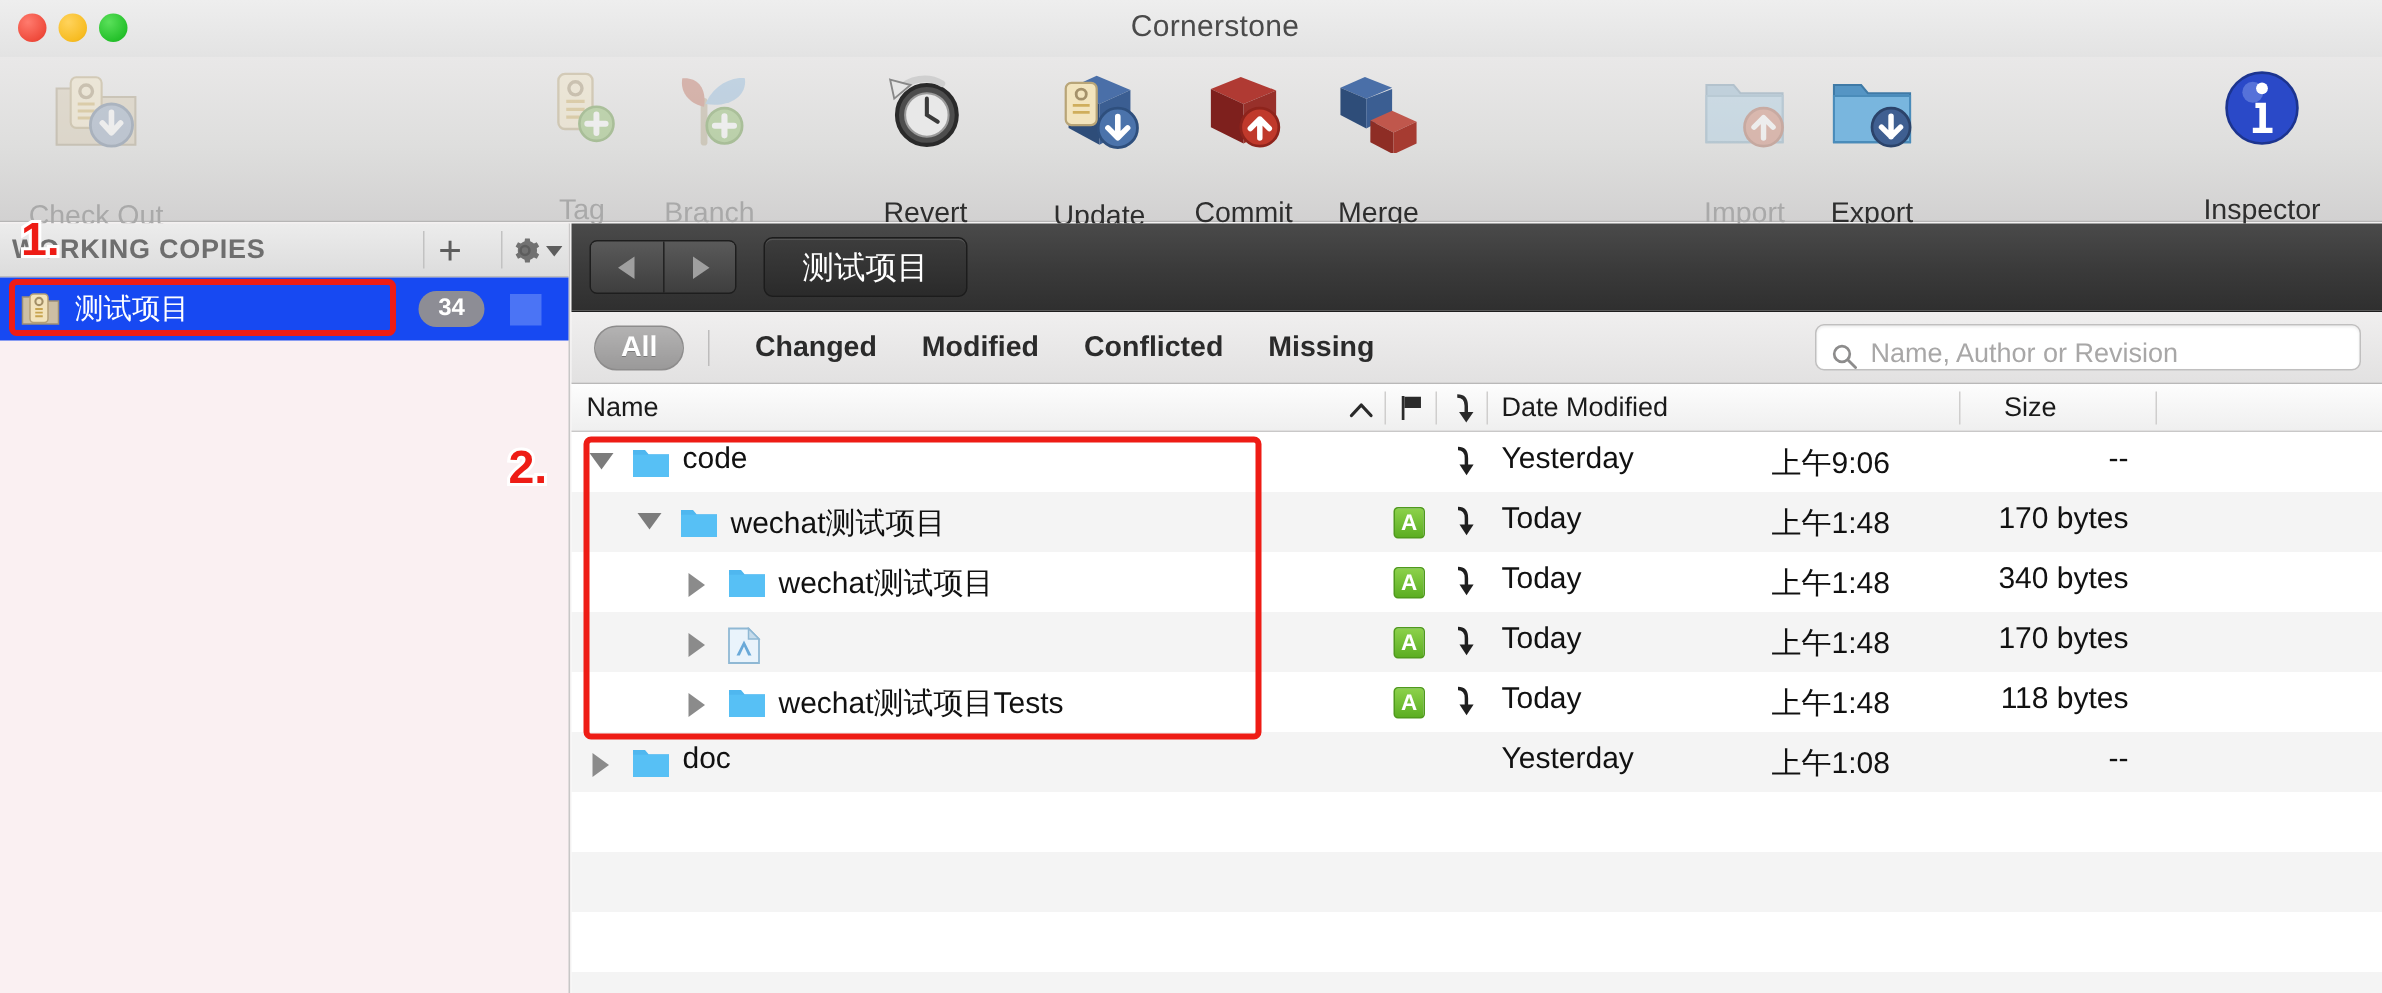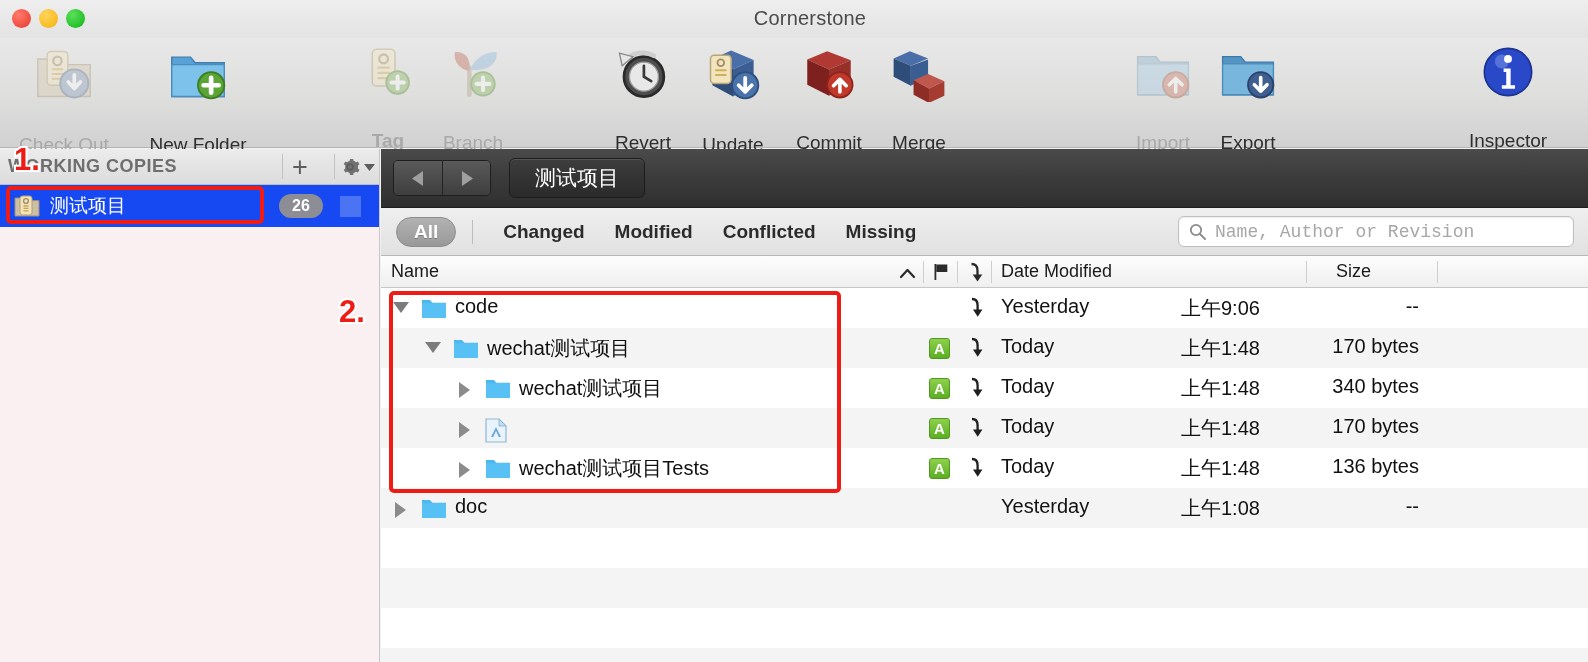--- a/index.html
+++ b/index.html
@@ -121,25 +121,24 @@
     margin-left: 15px; height: 30px; padding: 0 17px; border-radius: 15px;
     background: linear-gradient(to bottom, #b3b2b2, #9a9999);
     color: #fff; font-size: 19px; font-weight: bold;
     display: flex; align-items: center; justify-content: center;
     text-shadow: 0 1px 0 rgba(0,0,0,.25);
     border: 1px solid #8d8c8c;
   }
   .vsep { width: 1px; height: 24px; background: #bdbcbc; margin-left: 16px; }
   .ftab { font-size: 19px; font-weight: bold; color: #2b2b2b; margin-left: 30px; }
   .search {
-    position: absolute; right: 14px; top: 8px; width: 396px; height: 31px;
+    position: absolute; right: 14px; top: 8px; width: 364px; height: 31px;
     background: #fff; border: 1px solid #c0bfbf; border-radius: 6px;
-    display: flex; align-items: center; padding-left: 10px;
+    display: flex; align-items: flex-end; padding-left: 10px;
     box-shadow: inset 0 1px 2px rgba(0,0,0,.08);
-    font-family: Liberation Mono, monospace;
   }
   .search .ph { font-size: 18px; color: #a8a7a7; margin-left: 9px; }
 
   .col-header {
     height: 32px; background: linear-gradient(to bottom, #fdfdfd, #efefef);
     border-bottom: 1px solid #c9c8c8;
     position: relative; font-size: 18px; color: #1a1a1a;
   }
   .col-header .ch { position: absolute; top: 5px; white-space: nowrap; }
   .col-header .cdiv { position: absolute; top: 5px; height: 22px; width: 1px; background: #cfcecd; }
@@ -202,32 +201,21 @@
             <path d="M4 16h20l5 6h31v34H4z" fill="#d8cbb0" stroke="#a89a7d" stroke-width="1.5"></path>
         <rect x="14" y="8" width="22" height="36" rx="4" fill="#f4e7c4" stroke="#b8a578" stroke-width="1.5"></rect>
         <circle cx="25" cy="18" r="4.5" fill="none" stroke="#a4916a" stroke-width="2.4"></circle>
         <path d="M19 27h12M19 32h12M19 37h12" stroke="#cfae5c" stroke-width="2.2"></path>
         <circle cx="43" cy="42" r="15" fill="#8fa2bd" stroke="#5f7490" stroke-width="2"></circle>
         <path d="M43 33v12M36.5 40.5L43 47.5 49.5 40.5" fill="none" stroke="#fff" stroke-width="4" stroke-linecap="round" stroke-linejoin="round"></path>
           </svg>
         </div>
         <div class="lbl">Check Out</div>
       </div>
-      <div class="tbtn" style="left: 146px;">
-        <div class="glyph">
-          <svg width="60" height="60" viewBox="0 0 64 64" aria-hidden="true">
-            <path d="M4 14h20l5 6h31v36H4z" fill="#59a2d8" stroke="#3f7eae" stroke-width="1.5"></path>
-        <path d="M4 22h56v34H4z" fill="#7cc2ea" stroke="#4a8dbe" stroke-width="1.5"></path>
-        <circle cx="46" cy="44" r="14" fill="#5aa535" stroke="#3f7d22" stroke-width="2"></circle>
-        <path d="M46 36v16M38 44h16" stroke="#fff" stroke-width="5" stroke-linecap="round"></path>
-          </svg>
-        </div>
-        <div class="lbl">New Folder</div>
-      </div>
-      <div class="tbtn disabled" style="left: 336px; font-weight: bold;">
+      <div class="tbtn disabled" style="left: 336px;">
         <div class="glyph">
           <svg width="56" height="56" viewBox="0 0 64 64" aria-hidden="true">
             <rect x="14" y="6" width="26" height="42" rx="5" fill="#f4e7c4" stroke="#b8a578" stroke-width="1.8"></rect>
         <circle cx="27" cy="17" r="5" fill="none" stroke="#a4916a" stroke-width="2.6"></circle>
         <path d="M20 27h14M20 33h14M20 39h14" stroke="#cfae5c" stroke-width="2.4"></path>
         <circle cx="43" cy="44" r="13" fill="#8cbd66" stroke="#5e9139" stroke-width="2"></circle>
         <path d="M43 37v14M36 44h14" stroke="#fff" stroke-width="4.5" stroke-linecap="round"></path>
           </svg>
         </div>
         <div class="lbl">Tag</div>
@@ -237,21 +225,21 @@
           <svg width="58" height="58" viewBox="0 0 64 64" aria-hidden="true">
             <path d="M28 56V26" stroke="#b6a98c" stroke-width="5" stroke-linecap="round"></path>
         <path d="M28 30C18 28 10 20 12 9c12-1 18 8 16 21z" fill="#c0705e"></path>
         <path d="M29 28C34 16 46 8 58 9c2 13-11 22-29 19z" fill="#8fb9dd"></path>
         <circle cx="43" cy="44" r="13" fill="#8cbd66" stroke="#5e9139" stroke-width="2"></circle>
         <path d="M43 37v14M36 44h14" stroke="#fff" stroke-width="4.5" stroke-linecap="round"></path>
           </svg>
         </div>
         <div class="lbl">Branch</div>
       </div>
-      <div class="tbtn" style="left: 591px;">
+      <div class="tbtn" style="left: 565px;">
         <div class="glyph">
           <svg width="58" height="58" viewBox="0 0 64 64" aria-hidden="true">
             <circle cx="33" cy="36" r="22" fill="#4d4d4d" stroke="#2a2a2a" stroke-width="3"></circle>
         <circle cx="33" cy="36" r="16" fill="#e8e8e8" stroke="#9a9a9a" stroke-width="1.5"></circle>
         <path d="M33 24v12l8 5" stroke="#3a3a3a" stroke-width="3" fill="none" stroke-linecap="round"></path>
         <path d="M12 18c8-9 22-11 32-5" fill="none" stroke="#cfcfcf" stroke-width="5" stroke-linecap="round"></path>
         <polygon points="6,10 21,14 9,24" fill="#e6e6e6" stroke="#888" stroke-width="1.4"></polygon>
           </svg>
         </div>
         <div class="lbl">Revert</div>
@@ -351,21 +339,21 @@
     <div class="wc-row">
       <div class="wc-icon">
         <svg width="26" height="24" viewBox="0 0 26 24" aria-hidden="true">
           <path d="M1 4h9l2.2 2.6H25V22H1z" fill="#cdbfa4" stroke="#9d8f76" stroke-width="1"></path>
           <rect x="6" y="2" width="12" height="19" rx="2.5" fill="#f2e3bc" stroke="#b5a076" stroke-width="1"></rect>
           <circle cx="12" cy="7" r="2.4" fill="none" stroke="#a38f66" stroke-width="1.4"></circle>
           <path d="M9.5 12h5M9.5 14.4h5M9.5 16.8h5" stroke="#c7a44f" stroke-width="1.3"></path>
         </svg>
       </div>
       <div class="wc-name">测试项目</div>
-      <div class="wc-badge">26</div>
+      <div class="wc-badge">34</div>
       <div class="wc-square"></div>
     </div>
   </div>
 
   <div class="main">
 
     <div class="nav-bar">
       <div class="seg">
         <div>
           <svg width="15" height="17" viewBox="0 0 15 17" aria-hidden="true">
@@ -496,21 +484,21 @@
         <path d="M1 5.2h24V20H1z" fill="#57c0f5"></path>
             </svg></div>
           <div class="fname" style="left:138px">wechat测试项目Tests</div>
           <div class="badge-a">A</div>
           <div class="arrow-dl"><svg width="18" height="22" viewBox="0 0 18 22" aria-hidden="true">
         <path d="M6 2c4 0 5.6 2.3 5.6 6.3v5" fill="none" stroke="#1f1f1f" stroke-width="2.3"></path>
         <polygon points="7,12.6 16.4,12.6 11.7,19.8" fill="#1f1f1f"></polygon>
             </svg></div>
           <div class="cdate">Today</div>
           <div class="ctime">上午1:48</div>
-          <div class="csize">136 bytes</div>
+          <div class="csize">118 bytes</div>
         </div>
         <div class="row alt">
           <div class="tri right" style="left:14px"></div>
           <div class="ficon" style="left:40px"><svg width="26" height="21" viewBox="0 0 26 21" aria-hidden="true">
         <path d="M1 2h8l2.4 2.8H25V20H1z" fill="#4fb7ef"></path>
         <path d="M1 5.2h24V20H1z" fill="#57c0f5"></path>
             </svg></div>
           <div class="fname" style="left:74px">doc</div>
           <div class="cdate">Yesterday</div>
           <div class="ctime">上午1:08</div>

